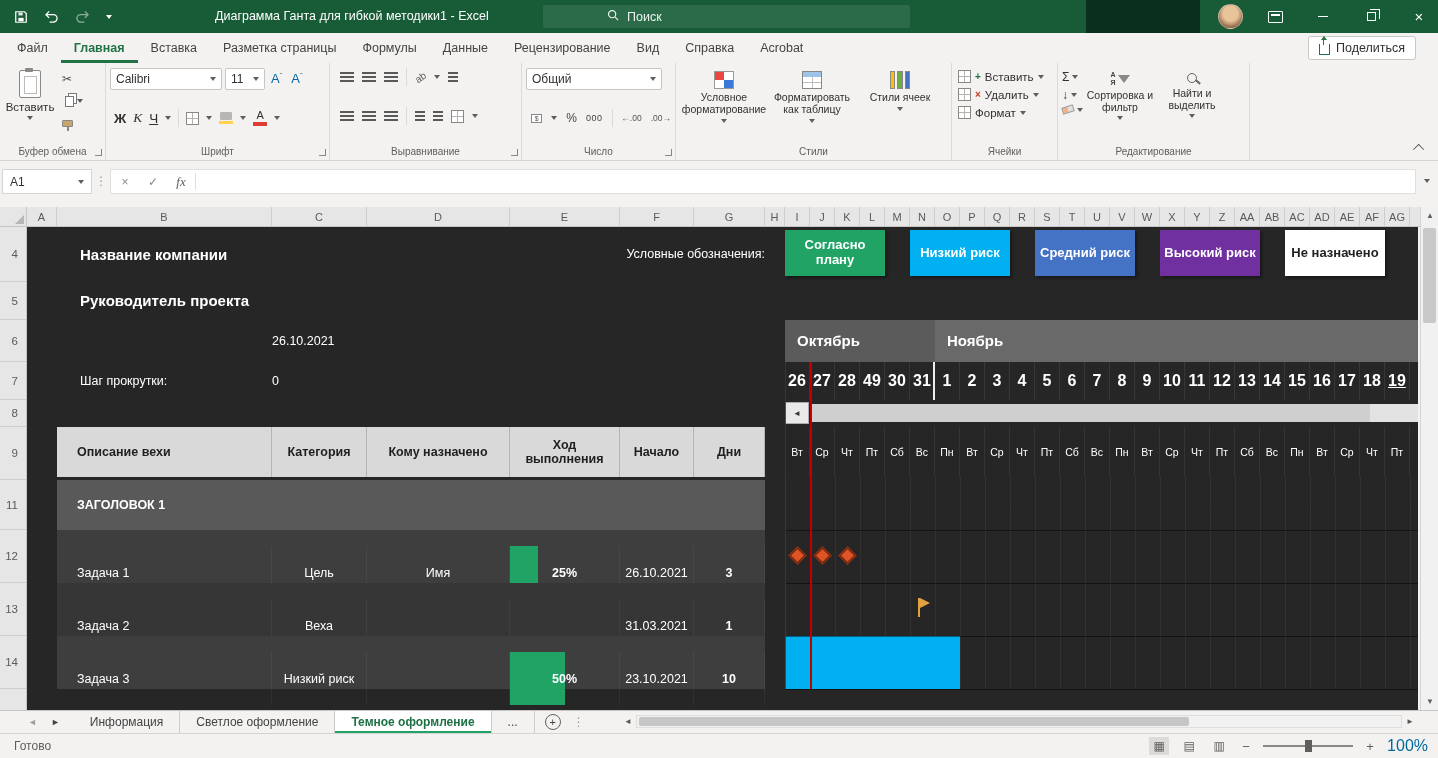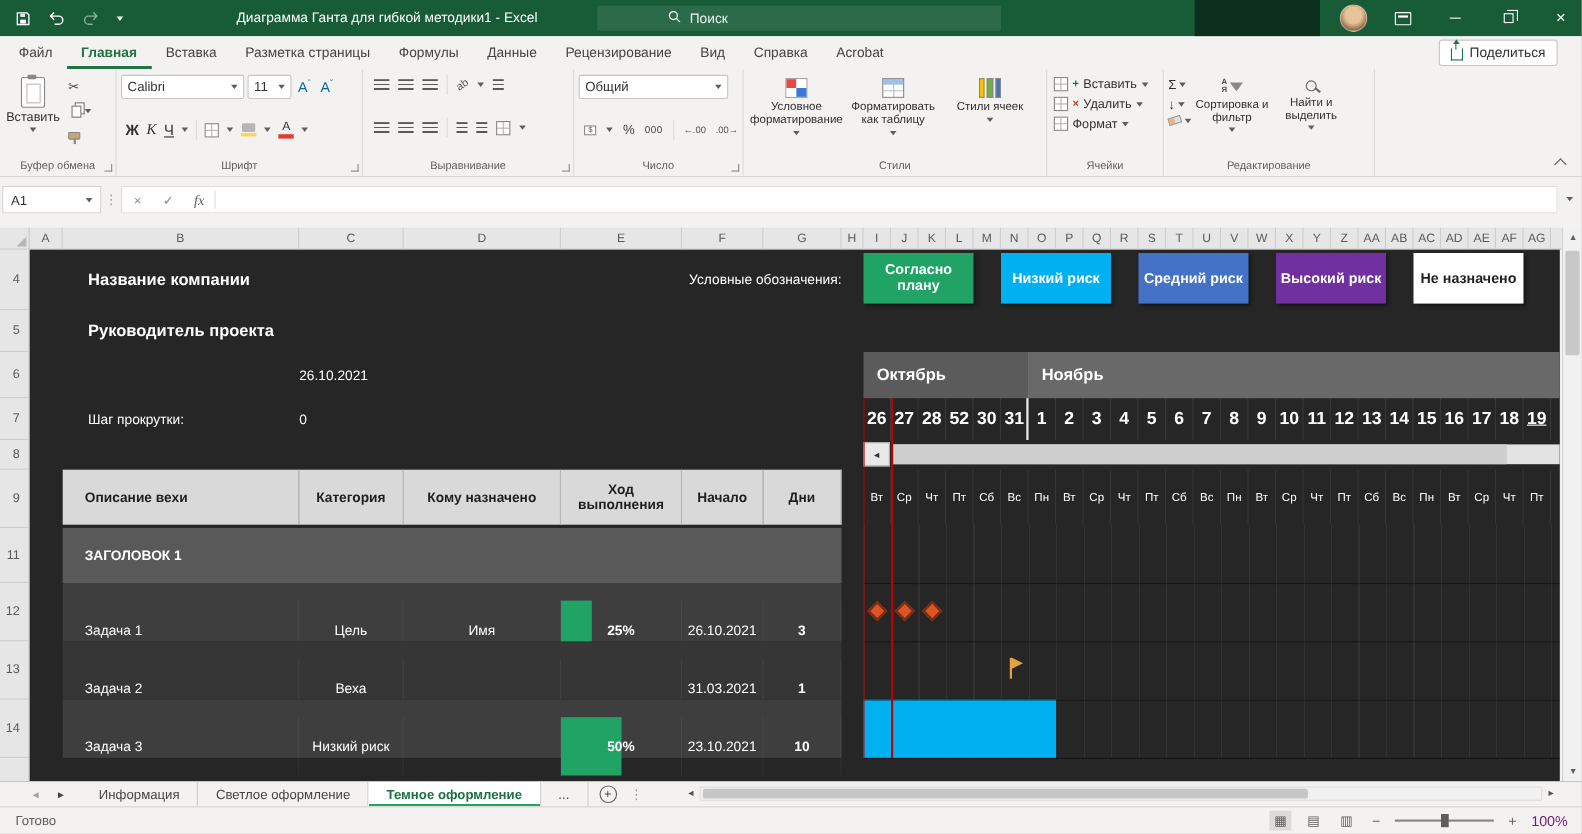--- a/index.html
+++ b/index.html
@@ -197,21 +197,21 @@
 
   
   .status-bar { position:absolute; left:0; top:733px; width:1438px; height:25px; background:#F3F2F1; border-top:1px solid #D6D4D2; display:flex; align-items:center; }
   .sb-ready { margin-left:14px; font-size:12px; color:#605E5C; }
   .sb-right { position:absolute; right:10px; display:flex; align-items:center; gap:10px; }
   .vbtn { width:20px; height:18px; display:flex; align-items:center; justify-content:center; font-size:12px; color:#605E5C; }
   .vbtn.active { background:#DCDBDA; }
   .zoom-minus, .zoom-plus { font-size:13px; color:#605E5C; width:14px; text-align:center; }
   .zoom-track { width:90px; height:2px; background:#8A8886; position:relative; }
   .zoom-thumb { position:absolute; left:42px; top:-5px; width:7px; height:12px; background:#605E5C; }
-  .zoom-val { font-size:13px; color:#701a75; min-width:36px; text-align:left; }
+  .zoom-val { font-size:16px; color:#0369a1; min-width:36px; text-align:right; }
 </style>
 </head>
 <body>
 
 <div class="app">
 
   <div class="titlebar">
     <div class="qat">
       <span>
           <svg width="14" height="14" viewBox="0 0 16 16">
@@ -549,21 +549,21 @@
     <div class="badge" style="left: 758px; background: rgb(33, 163, 102); color: rgb(255, 255, 255);">Согласно плану</div>
         <div class="badge" style="left: 883px; background: rgb(0, 176, 240); color: rgb(255, 255, 255);">Низкий риск</div>
         <div class="badge" style="left: 1008px; background: rgb(68, 114, 196); color: rgb(255, 255, 255);">Средний риск</div>
         <div class="badge" style="left: 1133px; background: rgb(112, 48, 160); color: rgb(255, 255, 255);">Высокий риск</div>
         <div class="badge" style="left: 1258px; background: rgb(255, 255, 255); color: rgb(31, 31, 31);">Не назначено</div>
         <div class="month" style="left: 758px; width: 150px;">Октябрь</div>
         <div class="month m2" style="left: 908px; width: 483px;">Ноябрь</div>
         <div class="gdate" style="left: 758px;">26</div>
         <div class="gdate" style="left: 783px;">27</div>
         <div class="gdate" style="left: 808px;">28</div>
-        <div class="gdate" style="left: 833px;">52</div>
+        <div class="gdate" style="left: 833px;">49</div>
         <div class="gdate" style="left: 858px;">30</div>
         <div class="gdate" style="left: 883px;">31</div>
         <div class="gdate" style="left: 908px;">1</div>
         <div class="gdate" style="left: 933px;">2</div>
         <div class="gdate" style="left: 958px;">3</div>
         <div class="gdate" style="left: 983px;">4</div>
         <div class="gdate" style="left: 1008px;">5</div>
         <div class="gdate" style="left: 1033px;">6</div>
         <div class="gdate" style="left: 1058px;">7</div>
         <div class="gdate" style="left: 1083px;">8</div>

